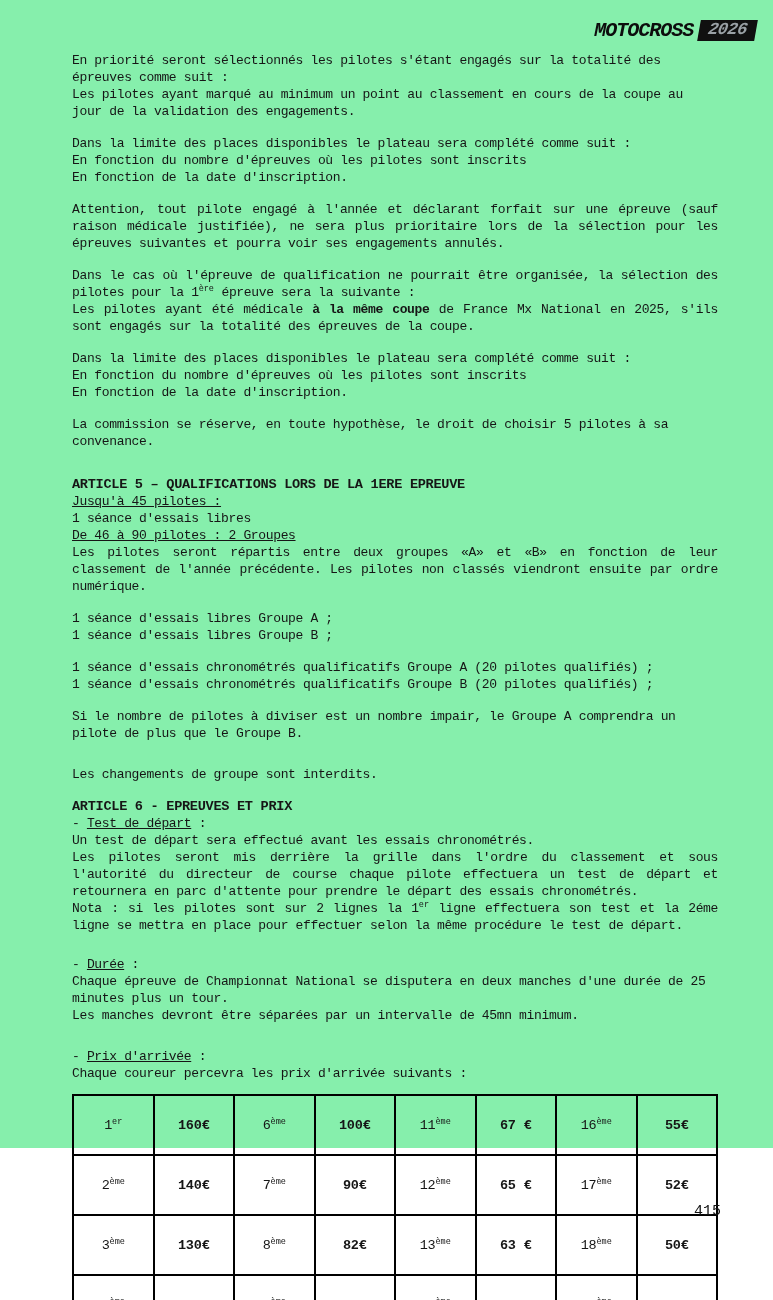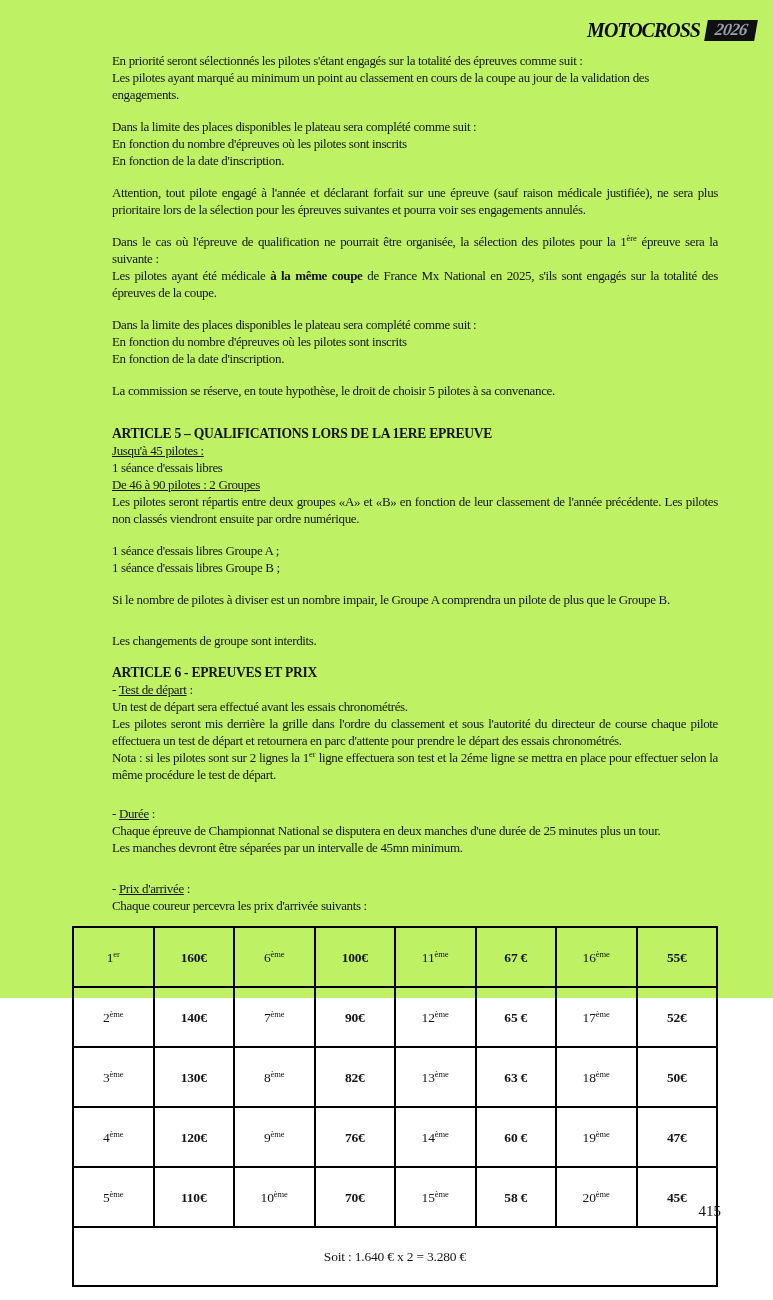--- a/index.html
+++ b/index.html
@@ -1,34 +1,34 @@
 <!DOCTYPE html>
 <html lang="fr"><head>
 <meta charset="utf-8">
 <style>
   html, body { margin: 0; padding: 0; background: #ffffff; }
   body { width: 773px; height: 1300px; overflow: hidden; }
   .page {
-    position: relative; width: 773px; height: 998px; background: #bef264;
-    font-family: Liberation Serif, serif;
+    position: relative; width: 773px; height: 1148px; background: #86efac;
+    font-family: Liberation Mono, monospace;
     color: #161616; font-size: 13px; line-height: 17px; letter-spacing: -0.35px;
   }
 
   
   .logo { position: absolute; top: 20px; right: 17px; display: flex; align-items: center; gap: 6px; }
   .brand { font-style: italic; font-weight: 700; font-size: 20px; letter-spacing: -1px; color: #0d0d0d; }
   .yearbox {
     background: #101010; color: #99a0a5; font-style: italic; font-weight: 700;
     font-size: 17px; padding: 1px 9px 3px 9px; transform: skewX(-10deg); letter-spacing: -0.5px;
   }
 
   
   .content { position: absolute; left: 72px; top: 52px; width: 646px; }
   p { margin: 0; }
-  .blk  { margin-bottom: 15px; margin-left: 40px; }
+  .blk  { margin-bottom: 15px; }
   .mb26 { margin-bottom: 26px; }
   .mb24 { margin-bottom: 24px; }
   .mb22 { margin-bottom: 22px; }
   .mb12 { margin-bottom: 12px; }
   .bold { font-weight: 700; }
   .u    { text-decoration: underline; }
   .just { text-align: justify; }
   .art-title { font-weight: 700; font-size: 13.6px; letter-spacing: -0.3px; }
   sup { font-size: 8.5px; line-height: 0; vertical-align: super; letter-spacing: 0; }
 
@@ -93,20 +93,24 @@
       <p>1 séance d'essais libres</p>
       <p><span class="u">De 46 à 90 pilotes : 2 Groupes</span></p>
       <p class="just">Les pilotes seront répartis entre deux groupes «A» et «B» en fonction de leur classement de l'année précédente. Les pilotes non classés viendront ensuite par ordre numérique.</p>
     </div>
 
     <div class="blk">
       <p>1 séance d'essais libres Groupe A ;</p>
       <p>1 séance d'essais libres Groupe B ;</p>
     </div>
 
+    <div class="blk">
+      <p>1 séance d'essais chronométrés qualificatifs Groupe A (20 pilotes qualifiés) ;</p>
+      <p>1 séance d'essais chronométrés qualificatifs Groupe B (20 pilotes qualifiés) ;</p>
+    </div>
 
 
     <div class="blk mb24">
       <p>Si le nombre de pilotes à diviser est un nombre impair, le Groupe A comprendra un pilote de plus que le Groupe B.</p>
     </div>
 
     <div class="blk">
       <p>Les changements de groupe sont interdits.</p>
     </div>
 

